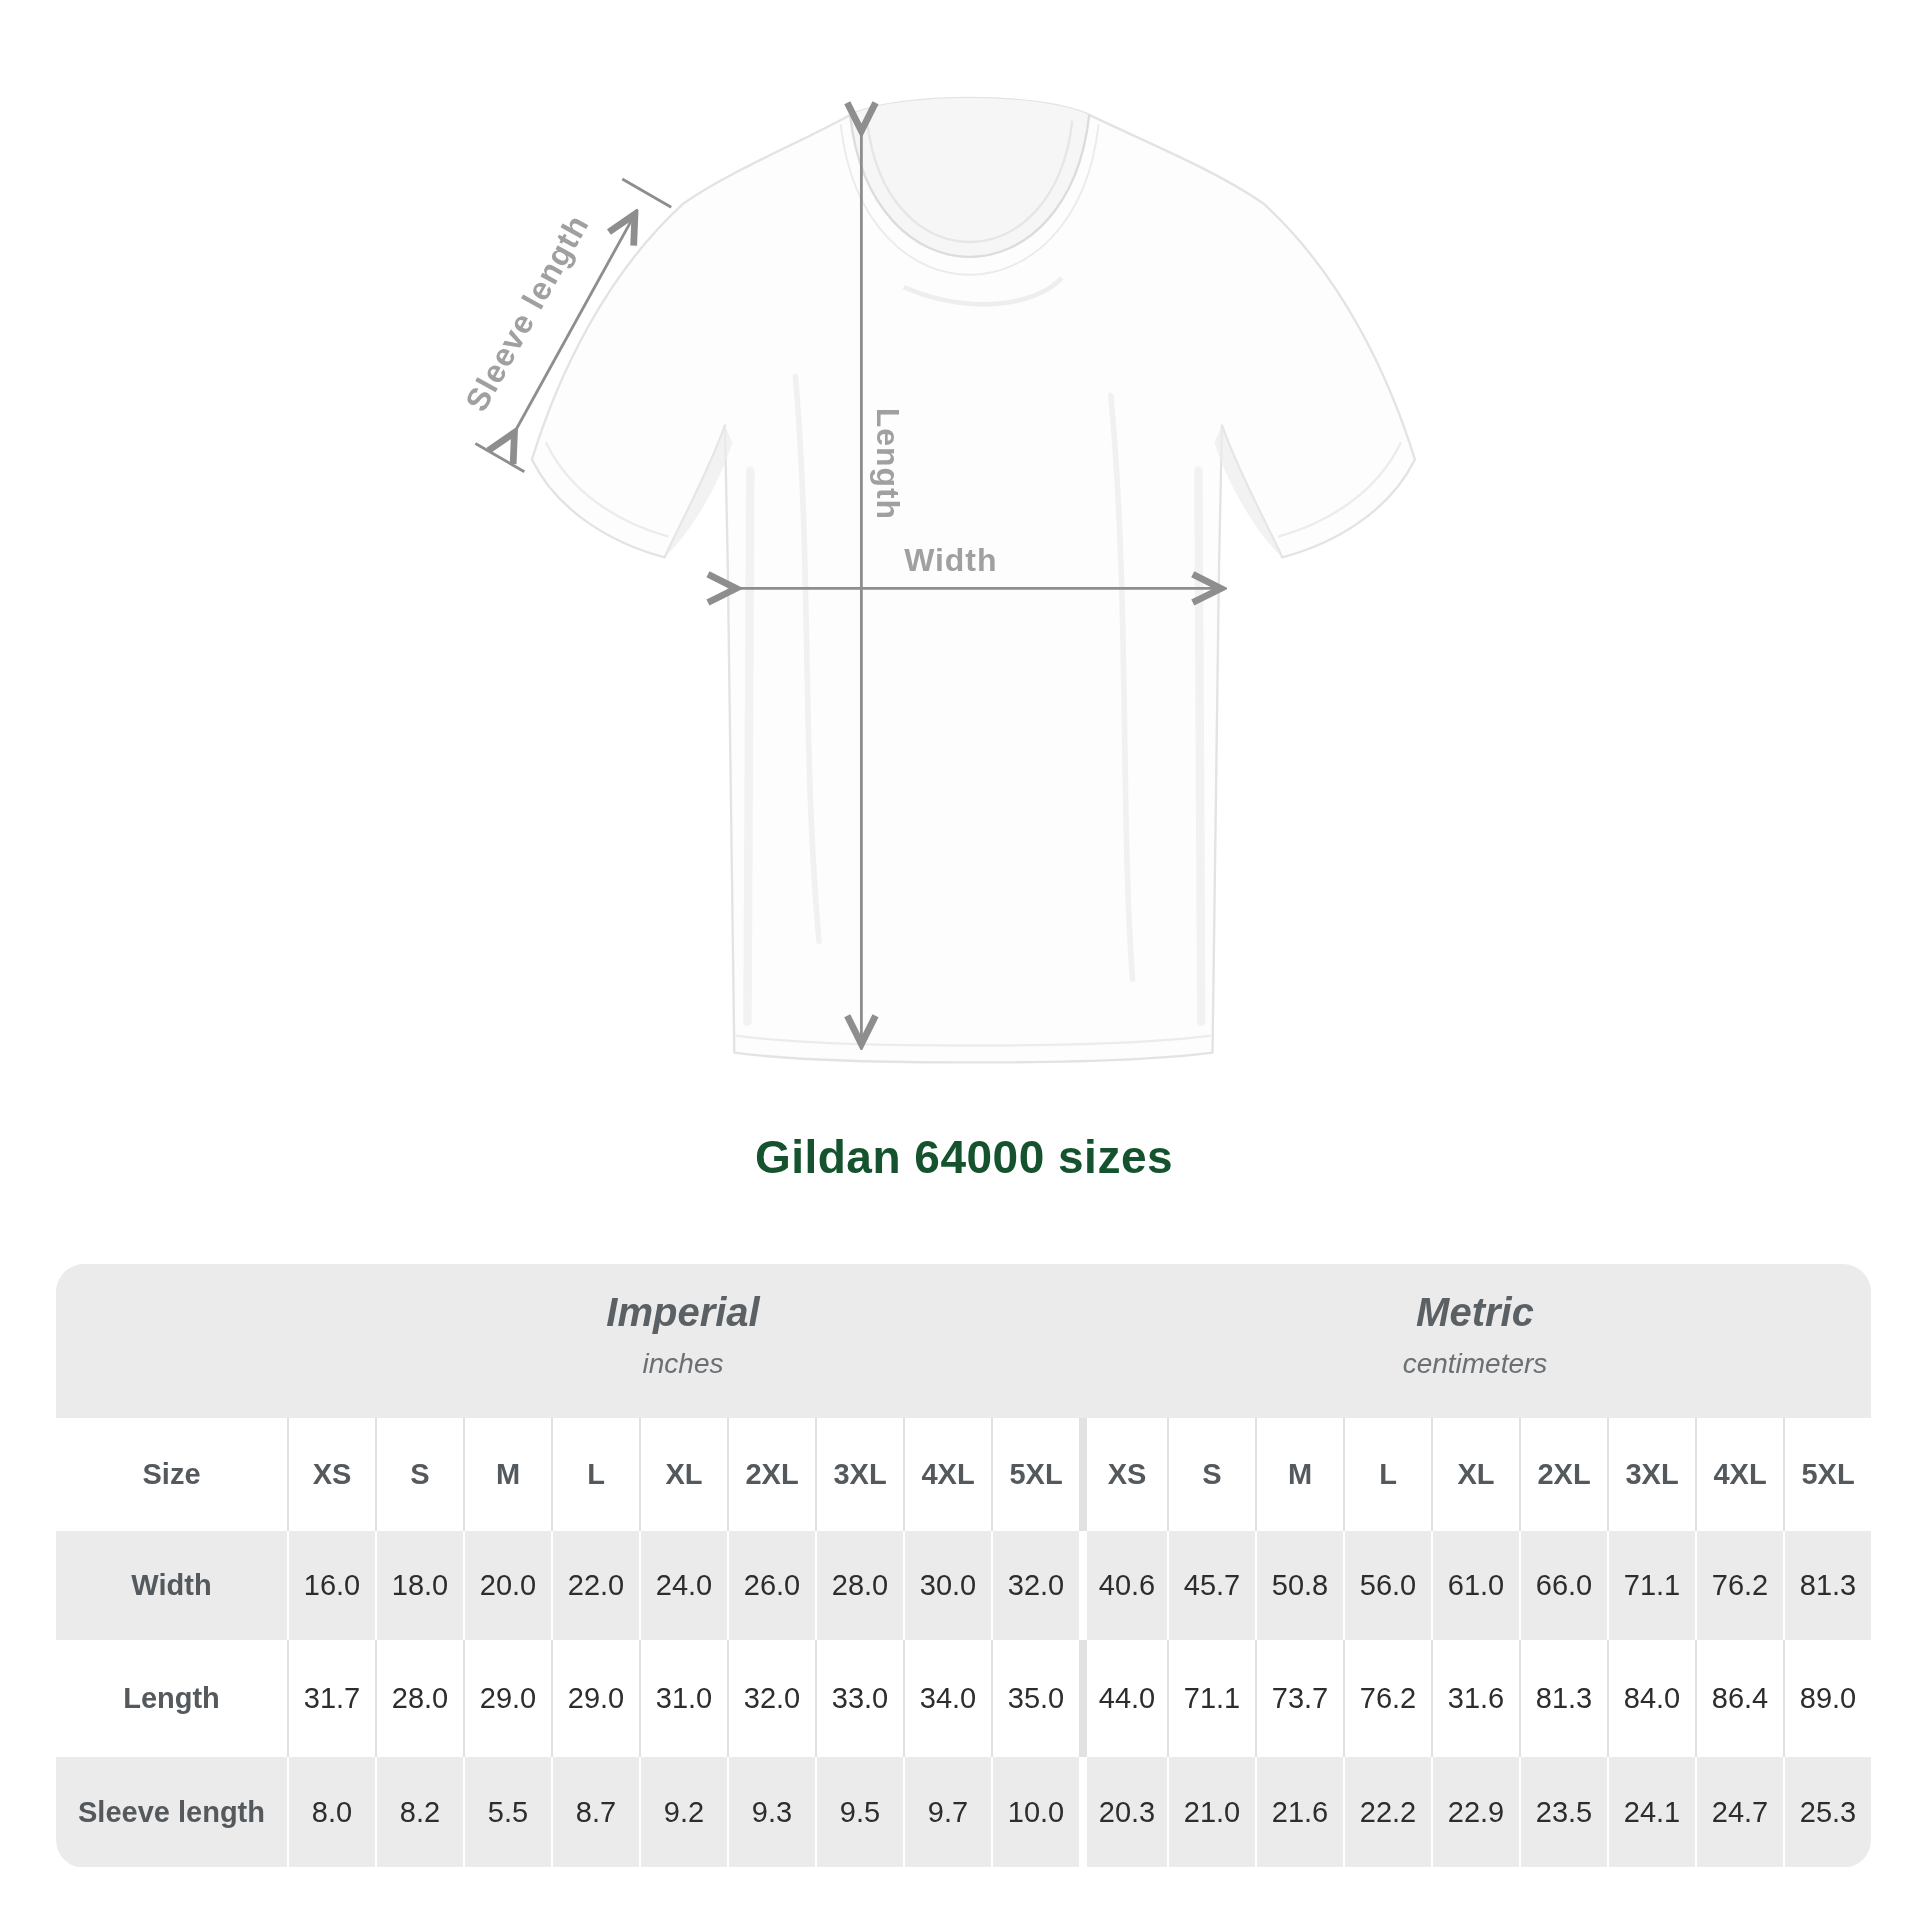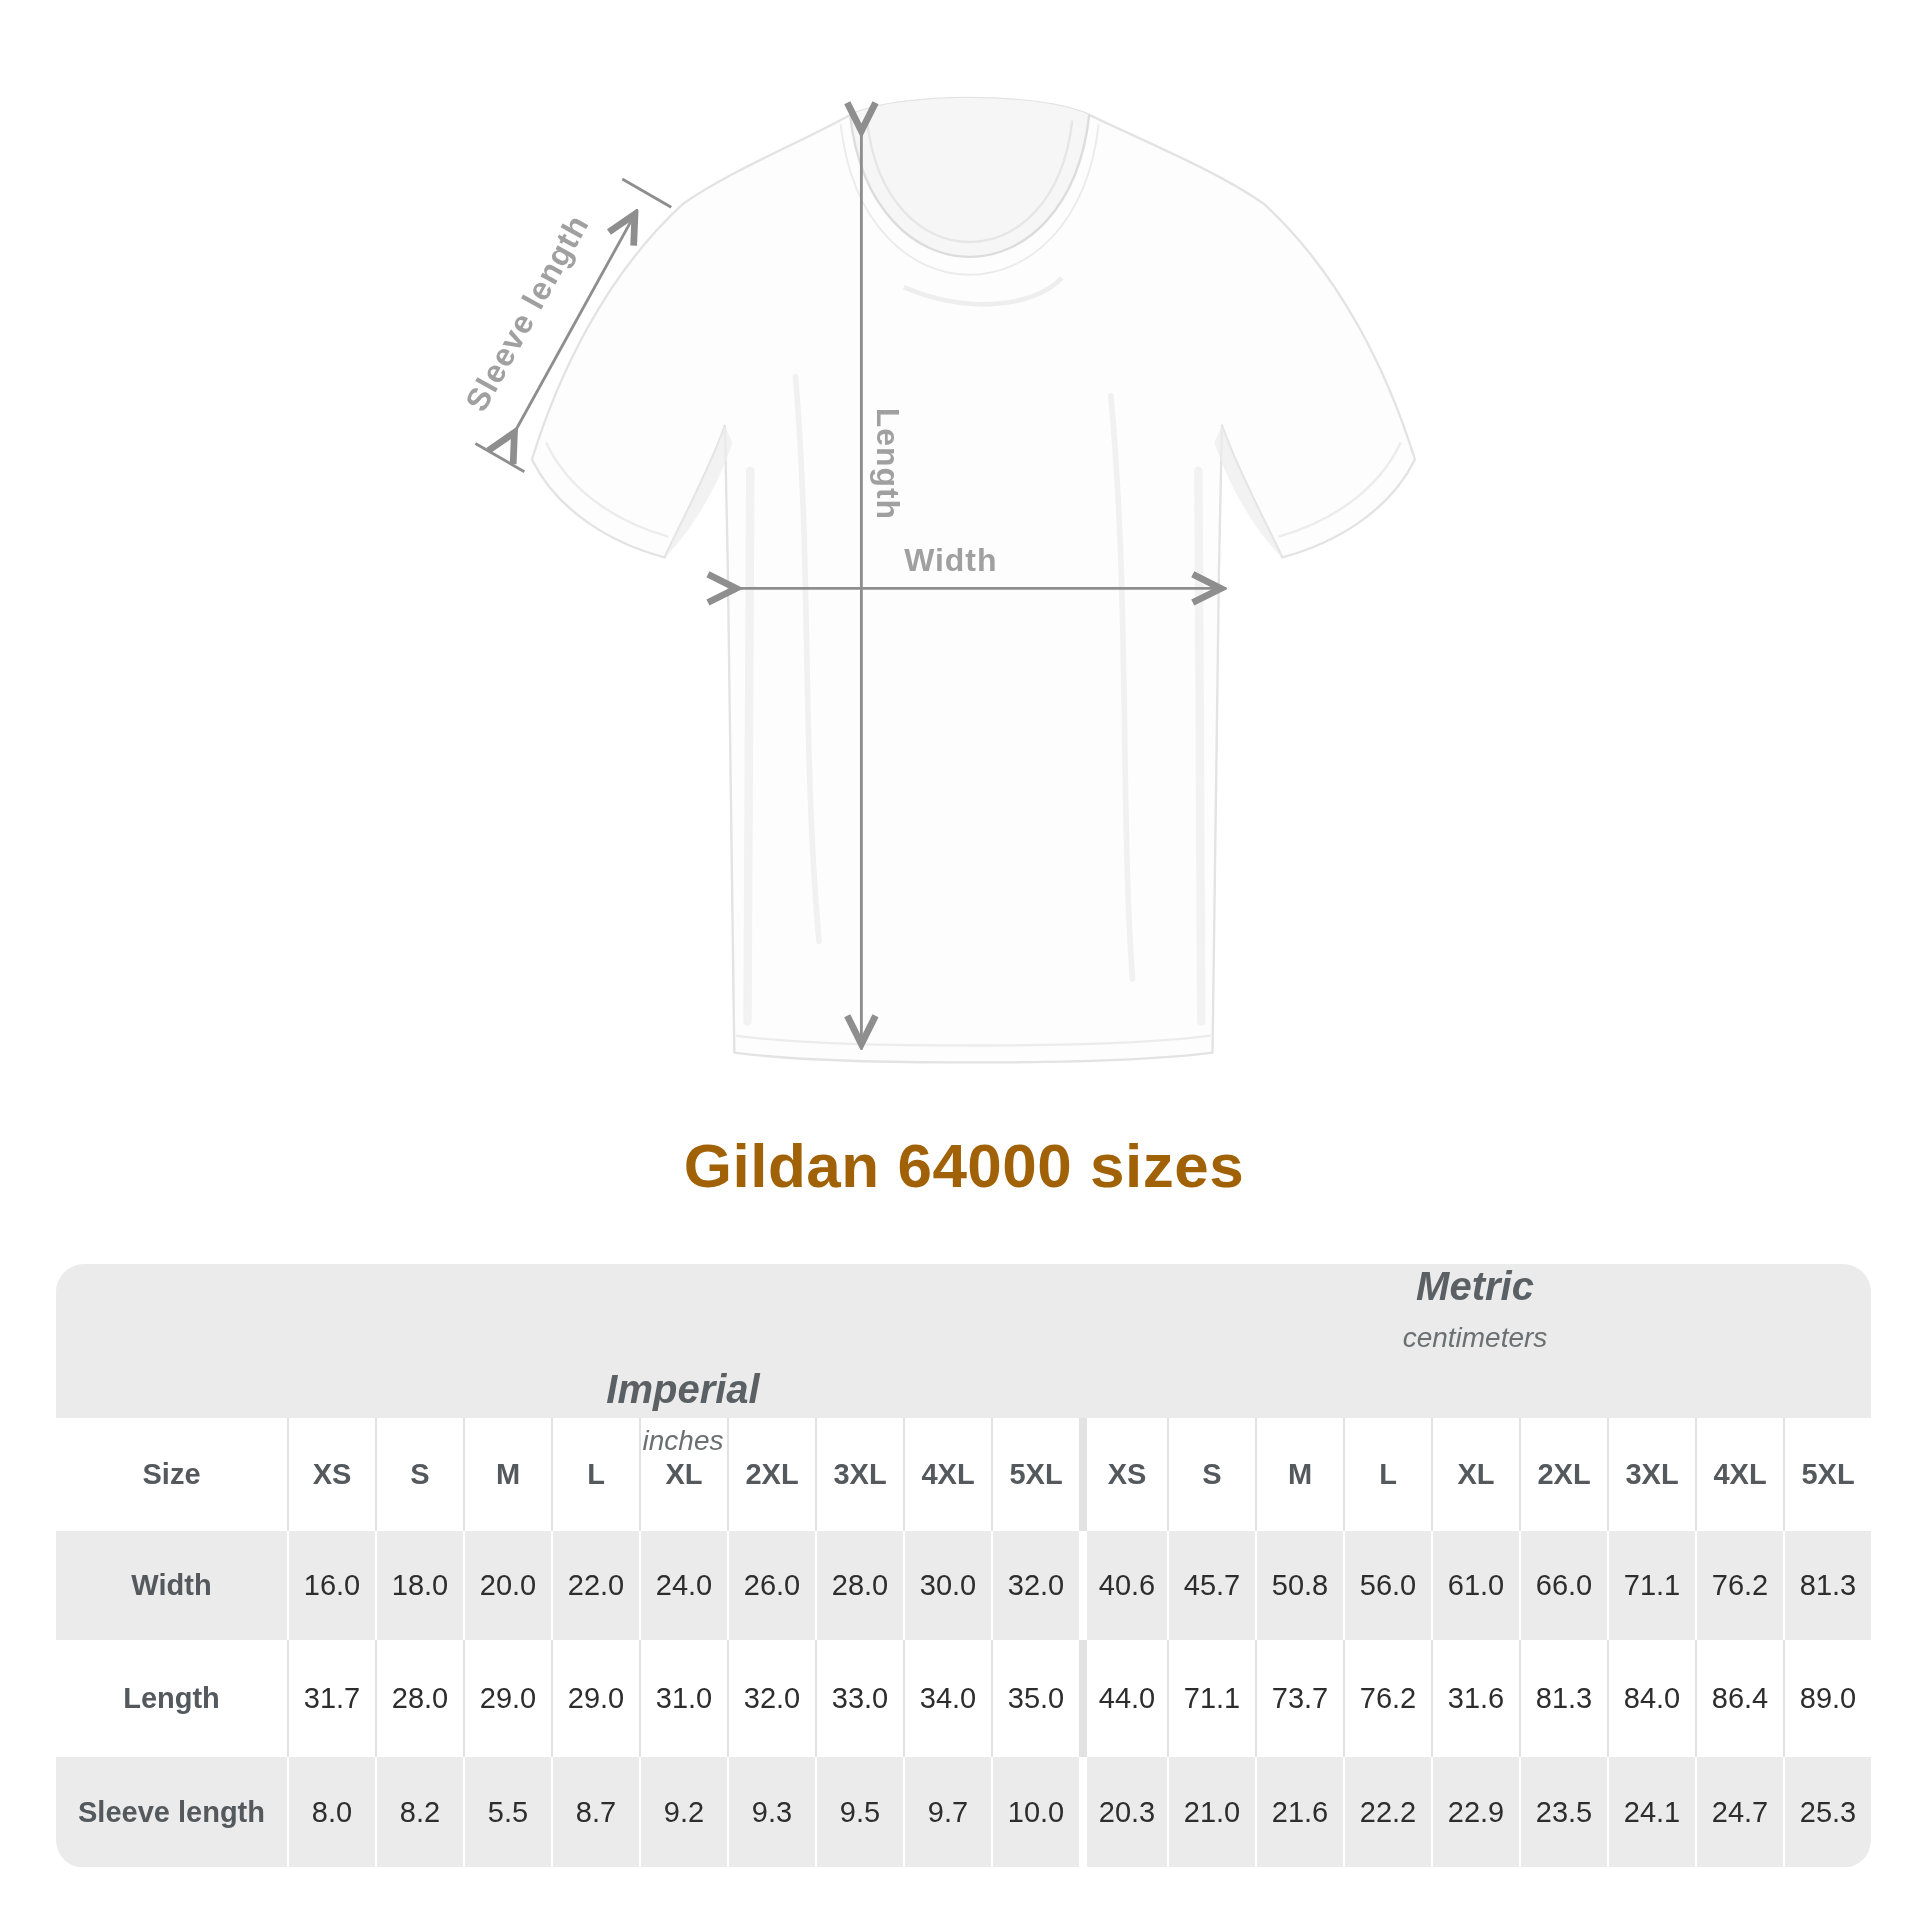--- a/index.html
+++ b/index.html
@@ -6,21 +6,21 @@
   .page{
     position:relative;width:1928px;height:1928px;background:#ffffff;overflow:hidden;
     font-family:"Liberation Sans","DejaVu Sans",sans-serif;
   }
   
   .hero{position:absolute;left:0;top:0;width:1928px;height:1111px;}
   .hero svg{display:block;width:1928px;height:1111px;}
   .dim-label{fill:#a0a0a0;font-weight:bold;font-size:34px;letter-spacing:1px;}
   
   .heading{position:absolute;left:0;top:1130px;width:1928px;text-align:center;}
-  .heading h1{margin:0;font-size:62px;font-weight:bold;color:#a16207;letter-spacing:0.5px;}
+  .heading h1{margin:0;font-size:46px;font-weight:bold;color:#14532d;letter-spacing:0.5px;}
   .heading .note{margin:19px 0 0 0;font-size:29px;font-style:italic;color:#5a5a5a;}
   
   .sizetable{
     position:absolute;left:56px;top:1264px;width:1815px;height:604px;
     border-radius:28px;overflow:hidden;background:#ffffff;
   }
   .trow{display:grid;grid-template-columns:231px repeat(18,1fr);}
   .trow.band{height:154px;background:#ebebeb;grid-template-columns:231px repeat(18,1fr);}
   .trow.r-sizehead{height:113px;}
   .trow.r-width{height:109px;}
@@ -114,27 +114,27 @@
   </div>
 
   <div class="heading">
     <h1>Gildan 64000 sizes</h1>
   </div>
 
   <div class="sizetable">
 
     <div class="trow band">
       <div class="bcell corner"></div>
+      <div class="bcell group-imperial">
+        <div class="gname">Imperial</div>
+        <div class="gunit">inches</div>
+      </div>
       <div class="bcell group-metric">
         <div class="gname">Metric</div>
         <div class="gunit">centimeters</div>
-      </div>
-      <div class="bcell group-imperial">
-        <div class="gname">Imperial</div>
-        <div class="gunit">inches</div>
       </div>
     </div>
 
     <div class="trow rowwhite r-sizehead">
       <div class="cell rlabel first">Size</div>
       <div class="cell ch">XS</div>
       <div class="cell ch">S</div>
       <div class="cell ch">M</div>
       <div class="cell ch">L</div>
       <div class="cell ch">XL</div>

